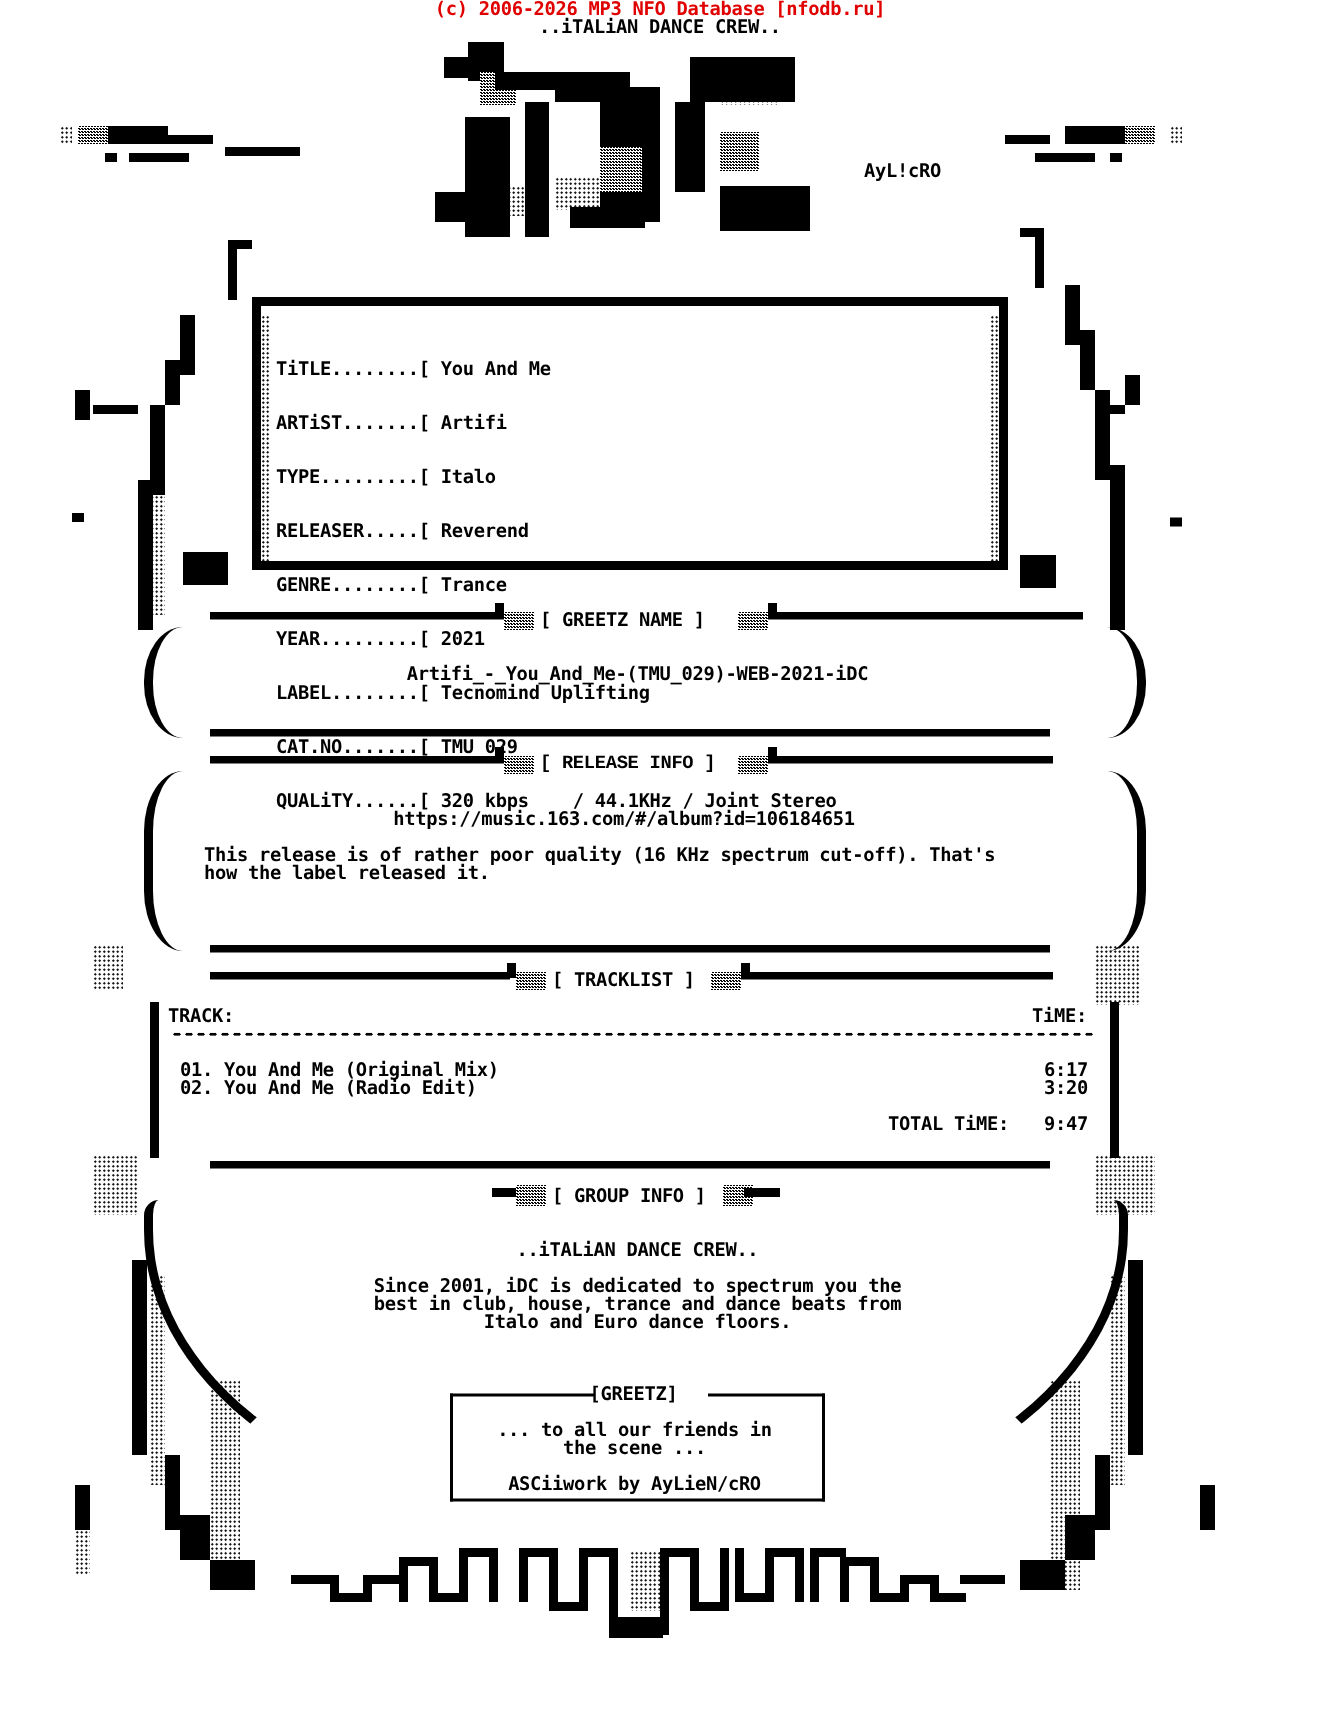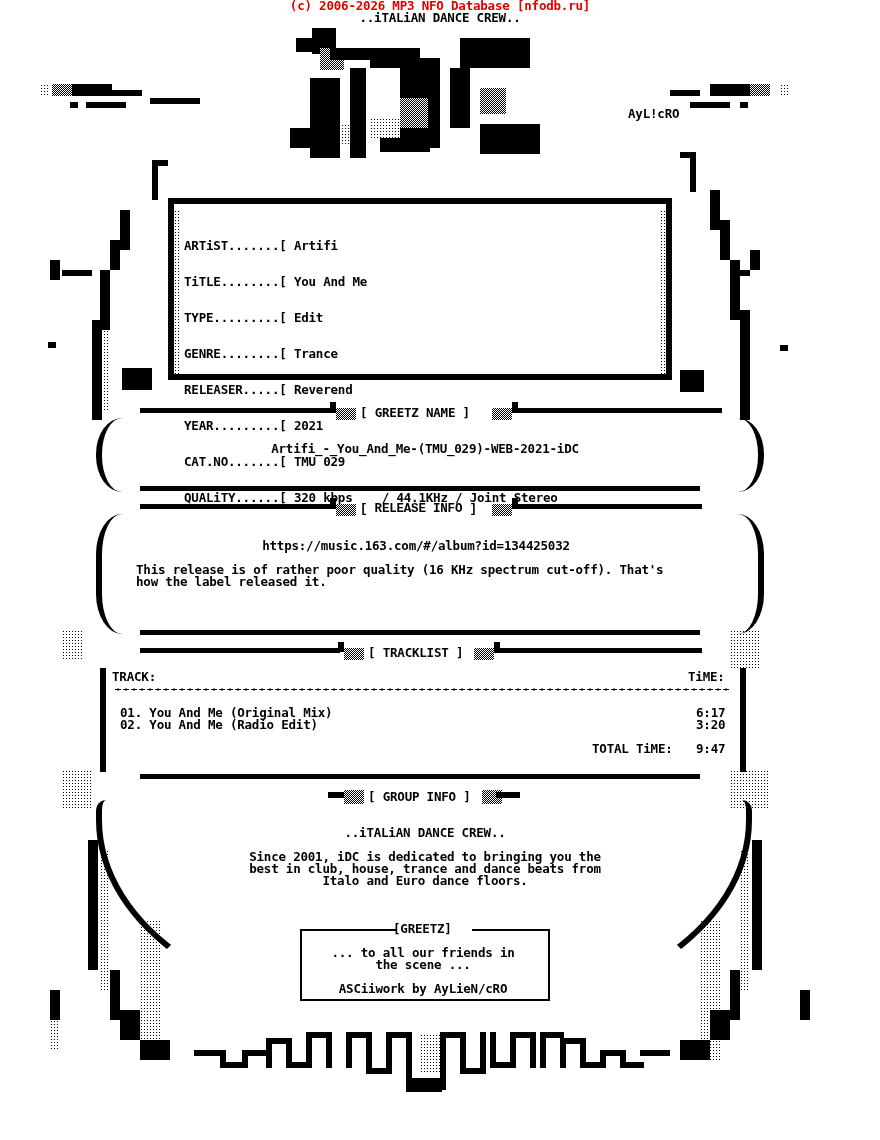--- a/index.html
+++ b/index.html
@@ -53,21 +53,21 @@
   <div class="blk" style="left:110px;top:14px;width:50px;height:6px;"></div>
 </div>
 <div class="abs" style="left:650px;top:84px;width:190px;height:30px;">
   <div class="blk" style="left:20px;top:6px;width:30px;height:6px;"></div>
   <div class="blk" style="left:60px;top:0;width:40px;height:12px;"></div>
   <div class="d2" style="left:100px;top:0;width:20px;height:12px;"></div>
   <div class="d1" style="left:130px;top:0;width:8px;height:12px;"></div>
   <div class="blk" style="left:40px;top:18px;width:40px;height:6px;"></div>
   <div class="blk" style="left:90px;top:18px;width:8px;height:6px;"></div>
 </div>
-<div class="abs mono" style="left:628px;top:108px;">AyL!cRO</div>
+<div class="abs mono" style="left:576px;top:108px;">AyL!cRO</div>
 
 <div class="abs" style="left:40px;top:130px;width:140px;height:980px;">
   <div class="blk" style="left:112px;top:30px;width:16px;height:6px;"></div>
   <div class="blk" style="left:112px;top:30px;width:6px;height:40px;"></div>
   <div class="blk" style="left:80px;top:80px;width:10px;height:40px;"></div>
   <div class="blk" style="left:70px;top:110px;width:10px;height:30px;"></div>
   <div class="blk" style="left:60px;top:140px;width:10px;height:60px;"></div>
   <div class="blk" style="left:52px;top:190px;width:10px;height:100px;"></div>
   <div class="blk" style="left:10px;top:130px;width:10px;height:20px;"></div>
   <div class="blk" style="left:22px;top:140px;width:30px;height:6px;"></div>
@@ -106,26 +106,27 @@
   <div class="blk" style="left:30px;top:880px;width:20px;height:30px;"></div>
   <div class="blk" style="left:0px;top:910px;width:30px;height:20px;"></div>
   <div class="blk" style="left:120px;top:860px;width:10px;height:30px;"></div>
 </div>
 
 <div class="abs" style="left:168px;top:198px;width:504px;height:182px;border:6px solid #000;box-sizing:border-box;">
   <div class="d1" style="left:0;top:6px;width:6px;height:164px;"></div>
   <div class="d1" style="right:0;top:6px;width:6px;height:164px;"></div>
 </div>
 <div class="abs mono" style="left:184px;top:216px;">
+  <div><span>TiTLE........[</span> <span>You And Me</span></div>
   <div><span>ARTiST.......[</span> <span>Artifi</span></div>
-  <div><span>TiTLE........[</span> <span>You And Me</span></div>
-  <div><span>TYPE.........[</span> <span>Edit</span></div>
+  <div><span>TYPE.........[</span> <span>Italo</span></div>
+  <div><span>RELEASER.....[</span> <span>Reverend</span></div>
   <div><span>GENRE........[</span> <span>Trance</span></div>
-  <div><span>RELEASER.....[</span> <span>Reverend</span></div>
   <div><span>YEAR.........[</span> <span>2021</span></div>
+  <div><span>LABEL........[</span> <span>Tecnomind Uplifting</span></div>
   <div><span>CAT.NO.......[</span> <span>TMU 029</span></div>
   <div><span>QUALiTY......[</span> <span>320 kbps    / 44.1KHz / Joint Stereo</span></div>
 </div>
 
 <div class="hline" style="left:140px;top:408px;width:200px;"></div>
 <div class="blk" style="left:330px;top:402px;width:6px;height:10px;"></div>
 <div class="d2" style="left:336px;top:408px;width:20px;height:12px;"></div>
 <div class="abs mono" style="left:360px;top:407px;">[ GREETZ NAME ]</div>
 <div class="d2" style="left:492px;top:408px;width:20px;height:12px;"></div>
 <div class="blk" style="left:512px;top:402px;width:6px;height:10px;"></div>
@@ -135,21 +136,21 @@
 <div class="hline" style="left:140px;top:486px;width:560px;"></div>
 
 <div class="hline" style="left:140px;top:504px;width:200px;"></div>
 <div class="blk" style="left:330px;top:498px;width:6px;height:10px;"></div>
 <div class="d2" style="left:336px;top:504px;width:20px;height:12px;"></div>
 <div class="abs mono" style="left:360px;top:503px;font-family:Liberation Mono, monospace;">[ RELEASE INFO ]</div>
 <div class="d2" style="left:492px;top:504px;width:20px;height:12px;"></div>
 <div class="blk" style="left:512px;top:498px;width:6px;height:10px;"></div>
 <div class="hline" style="left:512px;top:504px;width:190px;"></div>
 <div class="abs" style="left:96px;top:514px;width:668px;height:120px;border-left:6px solid #000;border-right:6px solid #000;border-radius:26px / 40px;box-sizing:border-box;"></div>
-<div class="abs mono center" style="left:0;top:540px;width:832px;">https://music.163.com/#/album?id=134425032</div>
+<div class="abs mono center" style="left:0;top:540px;width:832px;">https://music.163.com/#/album?id=106184651</div>
 <div class="abs mono" style="left:136px;top:564px;">This release is of rather poor quality (16 KHz spectrum cut-off). That's</div>
 <div class="abs mono" style="left:136px;top:576px;">how the label released it.</div>
 <div class="hline" style="left:140px;top:630px;width:560px;"></div>
 
 <div class="hline" style="left:140px;top:648px;width:200px;"></div>
 <div class="blk" style="left:338px;top:642px;width:6px;height:10px;"></div>
 <div class="d2" style="left:344px;top:648px;width:20px;height:12px;"></div>
 <div class="abs mono" style="left:368px;top:647px;">[ TRACKLIST ]</div>
 <div class="d2" style="left:474px;top:648px;width:20px;height:12px;"></div>
 <div class="blk" style="left:494px;top:642px;width:6px;height:10px;"></div>
@@ -166,21 +167,21 @@
 <div class="abs mono" style="left:696px;top:743px;">9:47</div>
 <div class="hline" style="left:140px;top:774px;width:560px;"></div>
 
 <div class="blk" style="left:328px;top:792px;width:24px;height:6px;"></div>
 <div class="d2" style="left:344px;top:790px;width:20px;height:14px;"></div>
 <div class="abs mono" style="left:368px;top:791px;">[ GROUP INFO ]</div>
 <div class="d2" style="left:482px;top:790px;width:20px;height:14px;"></div>
 <div class="blk" style="left:496px;top:792px;width:24px;height:6px;"></div>
 <div class="abs" style="left:96px;top:800px;width:656px;height:220px;border-left:6px solid #000;border-right:6px solid #000;border-bottom:6px solid transparent;border-radius:10px 10px 300px 300px / 10px 10px 200px 200px;box-sizing:border-box;"></div>
 <div class="abs mono center" style="left:0;top:827px;width:850px;">..iTALiAN DANCE CREW..</div>
-<div class="abs mono center" style="left:0;top:851px;width:850px;">Since 2001, iDC is dedicated to bringing you the</div>
+<div class="abs mono center" style="left:0;top:851px;width:850px;">Since 2001, iDC is dedicated to spectrum you the</div>
 <div class="abs mono center" style="left:0;top:863px;width:850px;">best in club, house, trance and dance beats from</div>
 <div class="abs mono center" style="left:0;top:875px;width:850px;">Italo and Euro dance floors.</div>
 
 <div class="greetz-box" style="left:300px;top:929px;width:246px;height:70px;">
   <div class="abs" style="left:-2px;top:0;width:96px;height:2px;background:#000;"></div>
   <div class="abs" style="right:-2px;top:0;width:78px;height:2px;background:#000;"></div>
 </div>
 <div class="abs mono" style="left:393px;top:923px;">[GREETZ]</div>
 <div class="abs mono center" style="left:300px;top:947px;width:246px;">... to all our friends in</div>
 <div class="abs mono center" style="left:300px;top:959px;width:246px;">the scene ...</div>

